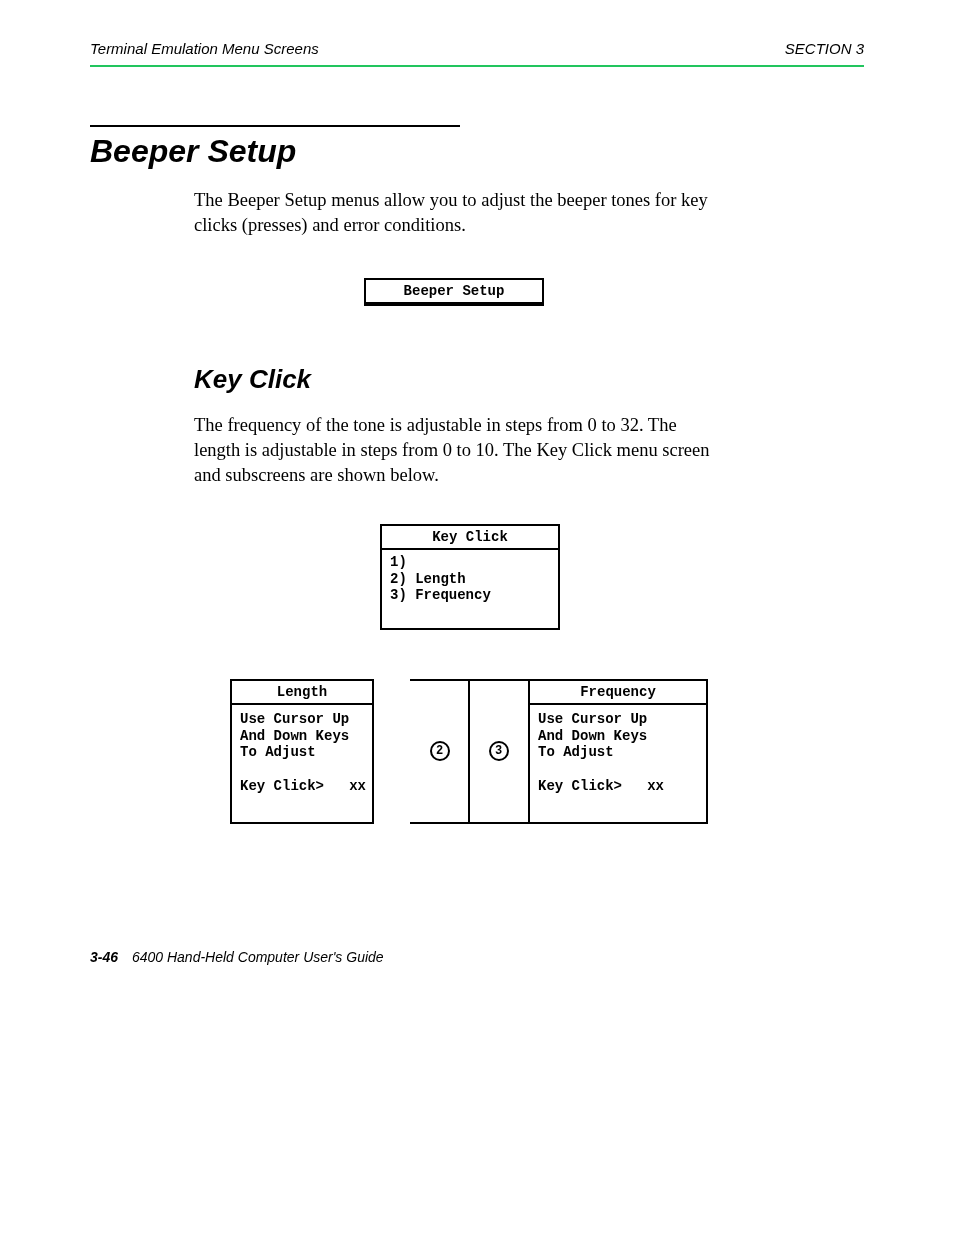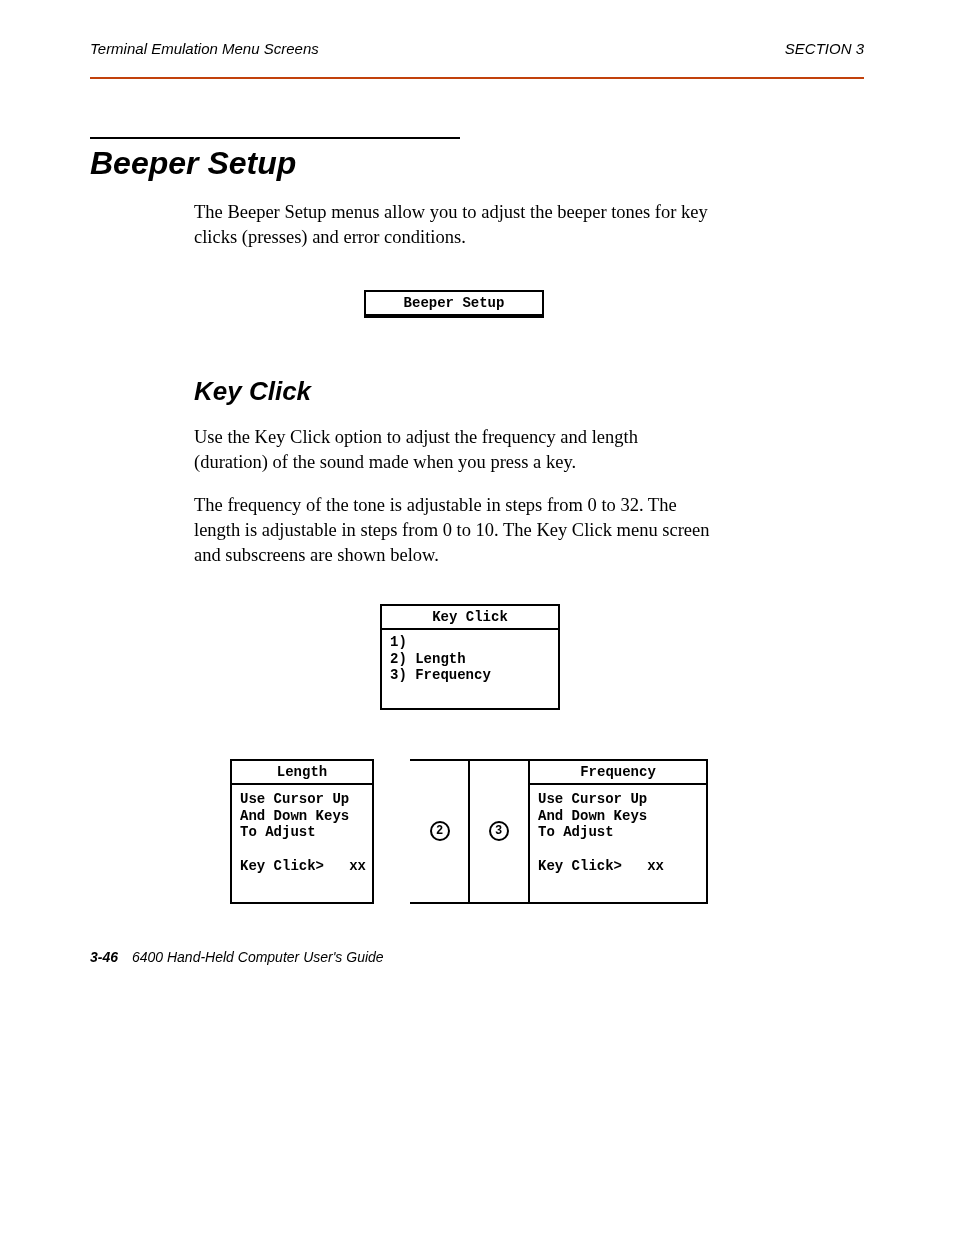--- a/index.html
+++ b/index.html
@@ -8,22 +8,22 @@
       width: 954px;
       height: 1235px;
       font-family: "Times New Roman", Times, serif;
       color: #000;
       position: relative;
       padding: 40px 90px 40px 90px;
     }
     .hdr {
       display: flex;
       justify-content: space-between;
-      border-bottom: 2px solid #c2410c;
-      padding-bottom: 20px;
+      border-bottom: 2px solid #22c55e;
+      padding-bottom: 8px;
       font-family: Arial, Helvetica, sans-serif;
       font-size: 15px;
     }
     .hdr .left { font-style: italic; }
     .hdr .right { font-style: italic; font-weight: normal; }
     .h1-rule {
       margin-top: 58px;
       border: 0;
       border-top: 2px solid #000;
       width: 370px;
@@ -143,21 +143,20 @@
 <div class="body-col">
   <p class="body">The Beeper Setup menus allow you to adjust the beeper tones for key clicks (presses) and error conditions.</p>
 
   <div class="beeper-wrap">
     <div class="screen beeper-box">
       <div class="title">Beeper Setup</div>
     </div>
   </div>
 
   <h2 class="subhead">Key Click</h2>
-  <p class="body">Use the Key Click option to adjust the frequency and length (duration) of the sound made when you press a key.</p>
   <p class="body">The frequency of the tone is adjustable in steps from 0 to 32. The length is adjustable in steps from 0 to 10. The Key Click menu screen and subscreens are shown below.</p>
 </div>
 
 <div class="diagram">
   <div class="screen kc-box">
     <div class="title">Key Click</div>
     <div class="body-area"><span>1)</span>
 <span>2) Length</span>
 <span>3) Frequency</span></div>
   </div>

